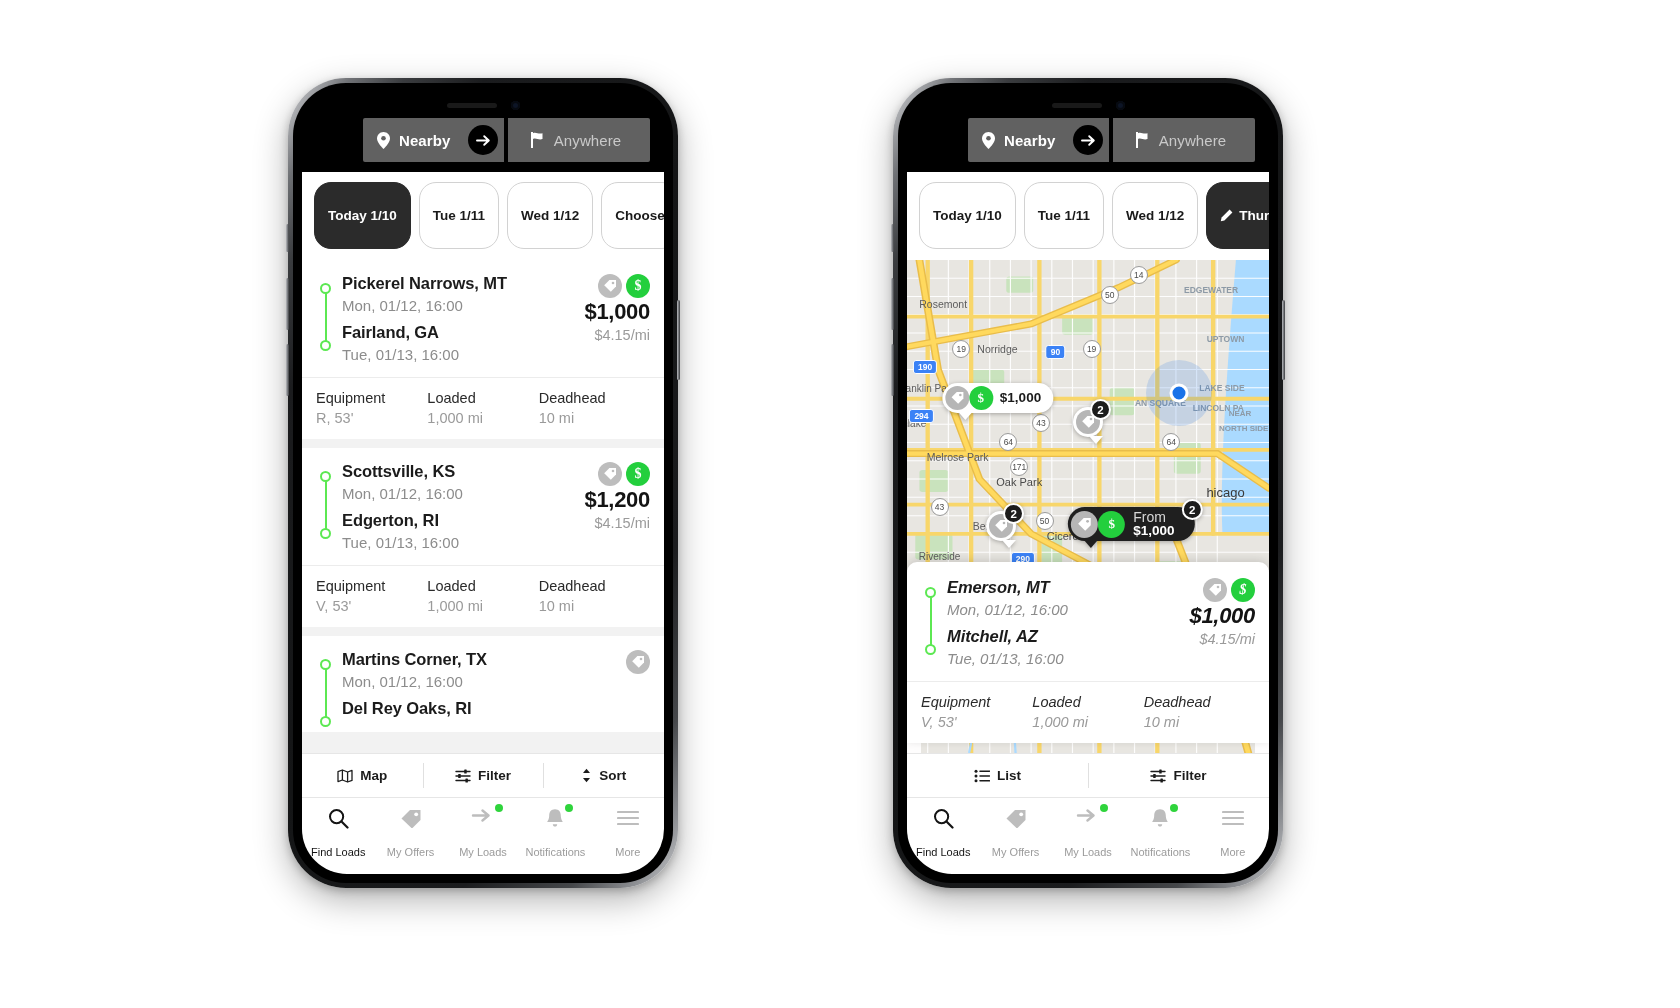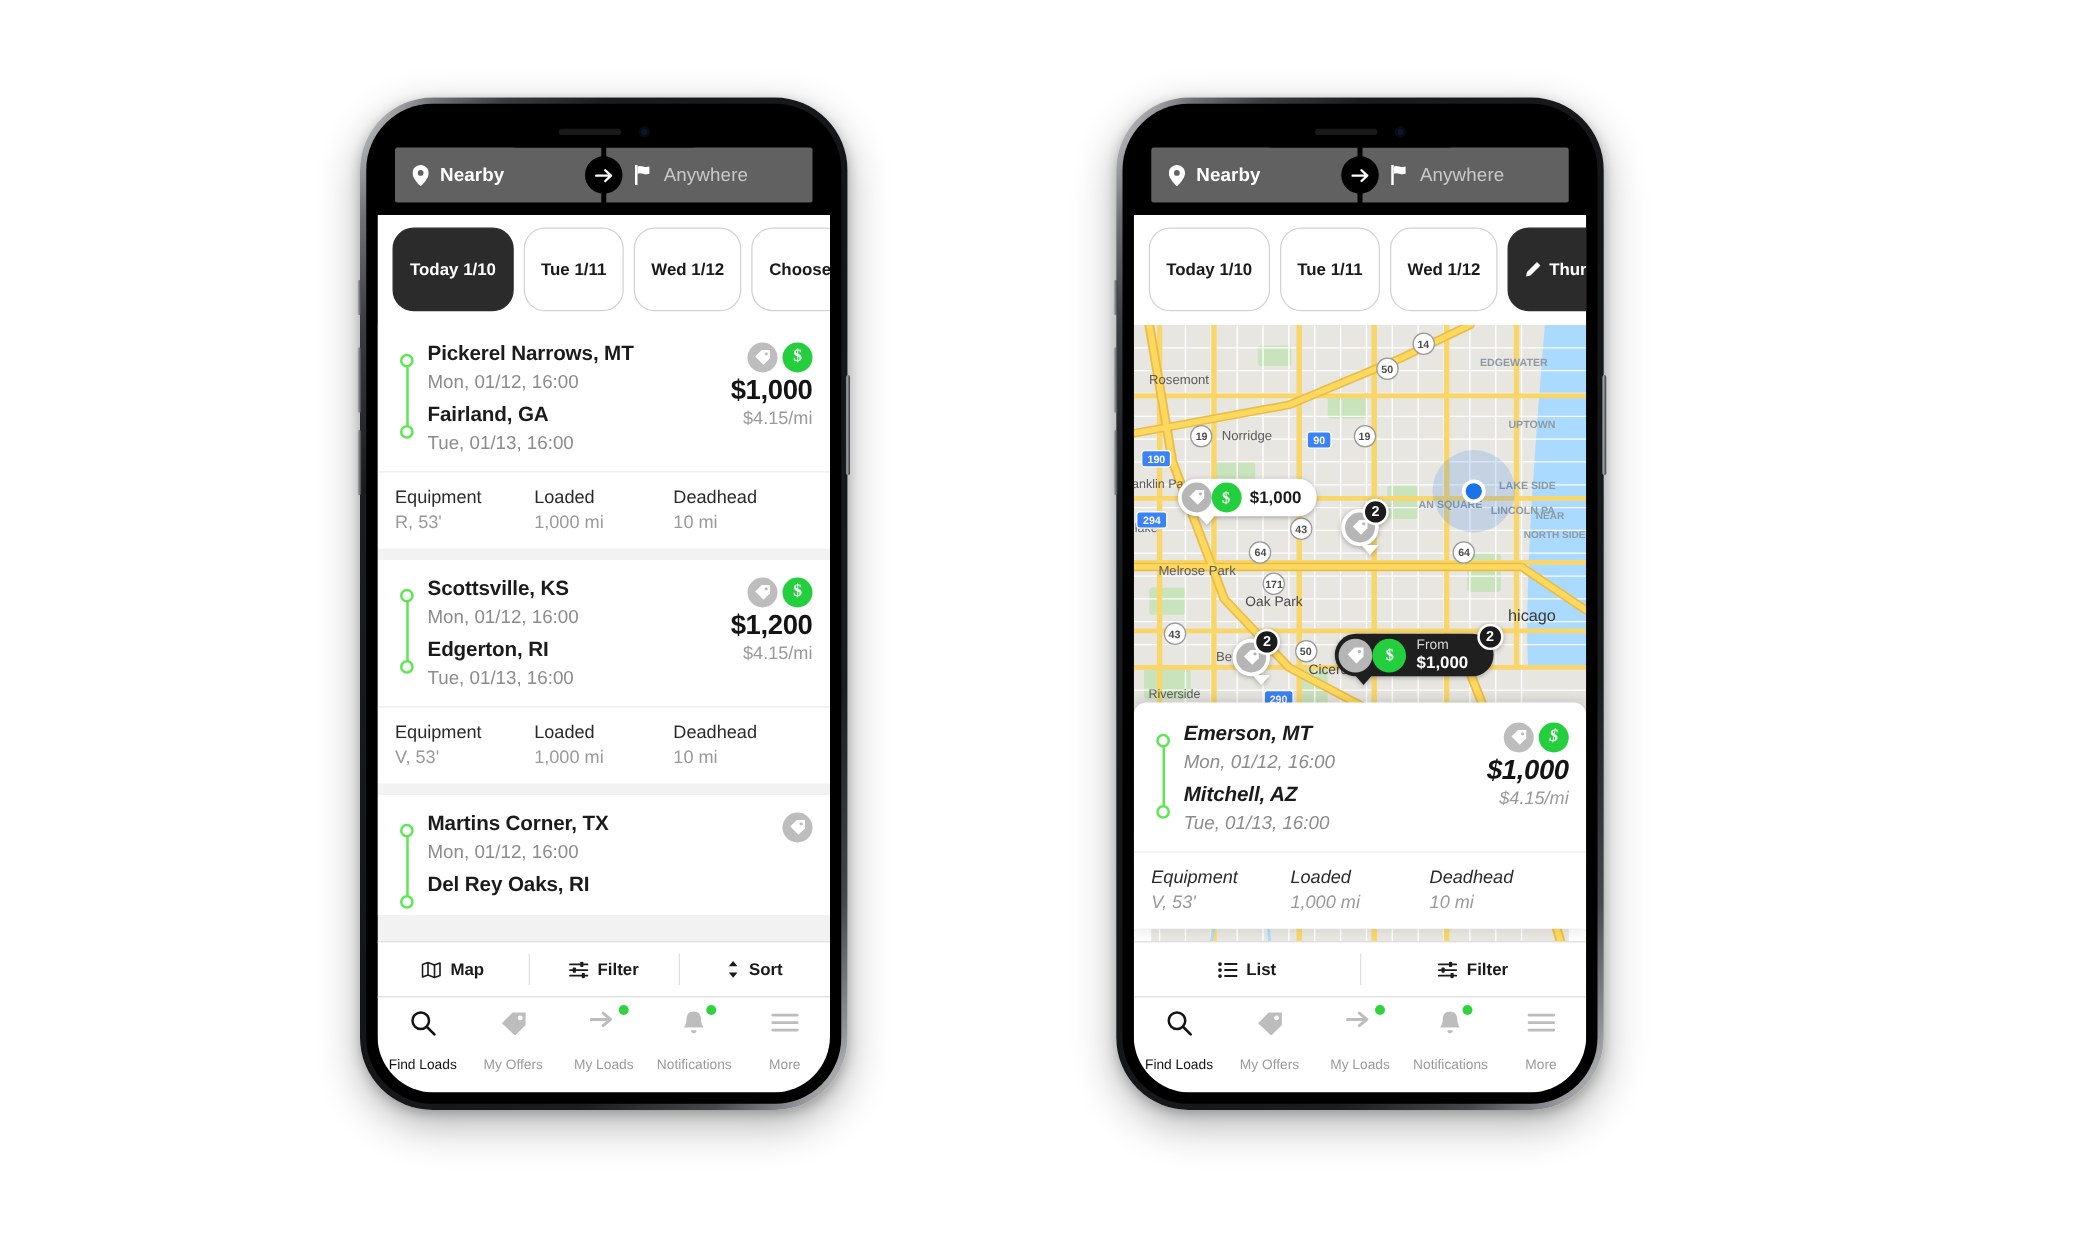--- a/index.html
+++ b/index.html
@@ -63,21 +63,21 @@
     background: #000; padding: 26px 14px 10px 14px;
     position: relative; z-index: 20;
     flex: 0 0 auto;
   }
   .route-bar {
     display: flex; height: 44px; border-radius: 3px; overflow: visible;
     position: relative;
   }
   .route-seg {
     flex: 1 1 50%; background: #616161; display: flex; align-items: center;
-    gap: 9px; padding: 0 14px;
+    gap: 9px; padding: 0 14px; margin-left: 47px;
   }
   .route-seg.origin { border-radius: 2px 0 0 2px; }
   .route-seg.dest { border-radius: 0 2px 2px 0; margin-left: 4px; padding-left: 22px; }
   .route-seg .txt { font-size: 15px; font-weight: bold; color: #fff; letter-spacing:.1px;}
   .route-seg.dest .txt { color: #c9c9c9; font-weight: normal; }
   .route-arrow {
     position: absolute; left: 50%; top: 50%;
     transform: translate(-50%,-50%);
     width: 30px; height: 30px; border-radius: 50%;
     background: #000; display: flex; align-items: center; justify-content: center;
@@ -181,21 +181,21 @@
   .pin.dark { background: #1f1f1f; padding: 3px 11px 3px 3px; height: 34px; }
   .pin.dark::after { border-top-color: #1f1f1f; }
   .pin .p-ic { width: 24px; height: 24px; border-radius: 50%; flex: 0 0 auto;
     display:flex; align-items:center; justify-content:center; }
   .pin.dark .p-ic { width: 27px; height: 27px; }
   .p-ic.grey { background: #b6b6b6; }
   .p-ic.green { background: #23cf3d; }
   .p-ic.green span { color:#fff; font-weight:bold; font-size:13px; font-family:"Liberation Serif", serif;}
   .pin .p-amt { font-size: 13.5px; font-weight: bold; color: #1b1b1b; padding: 0 9px 0 7px; white-space: nowrap; }
   .pin.dark .p-amt { color: #fff; padding-left: 8px; text-align: left; line-height: 1.05; }
-  .pin.dark .p-from { font-size: 11px; font-weight: normal; color: #d8d8d8; display: block; }
+  .pin.dark .p-from { font-size: 14px; font-weight: normal; color: #d8d8d8; display: block; }
   .cluster {
     position: absolute; top: -8px; right: -8px;
     width: 21px; height: 21px; border-radius: 50%; background: #1c1c1c;
     color: #fff; font-size: 11.5px; font-weight: bold;
     display: flex; align-items: center; justify-content: center;
     border: 2px solid #fff;
   }
   .userdot {
     position: absolute; transform: translate(-50%,-50%);
     width: 19px; height: 19px; border-radius: 50%; background: #1a73e8;
@@ -217,21 +217,21 @@
   .sheet-side {
     position: absolute; bottom: 0; width: 14px; height: 158px;
     background: #fff; border-radius: 10px 10px 0 0; opacity: .92; z-index: 8;
   }
 
   .maplbl { position: absolute; transform: translate(-50%,-50%); white-space: nowrap; }
   .hwy-shield {
     position: absolute; transform: translate(-50%,-50%);
     background:#fff; border:1.5px solid #9a9a9a; border-radius:50%;
     width:18px;height:18px; display:flex;align-items:center;justify-content:center;
-    font-size:8.5px; color:#4a4a4a; font-weight:bold;
+    font-size:8.5px; color:#4a4a4a; font-weight:normal;
   }
   .hwy-i {
     position: absolute; transform: translate(-50%,-50%);
     background:#3b82f6; color:#fff; border-radius:3px;
     padding:1px 4px; font-size:8.5px; font-weight:bold;
     border:1px solid #fff;
     margin-top:48px;
   }
 </style>
 </head>

